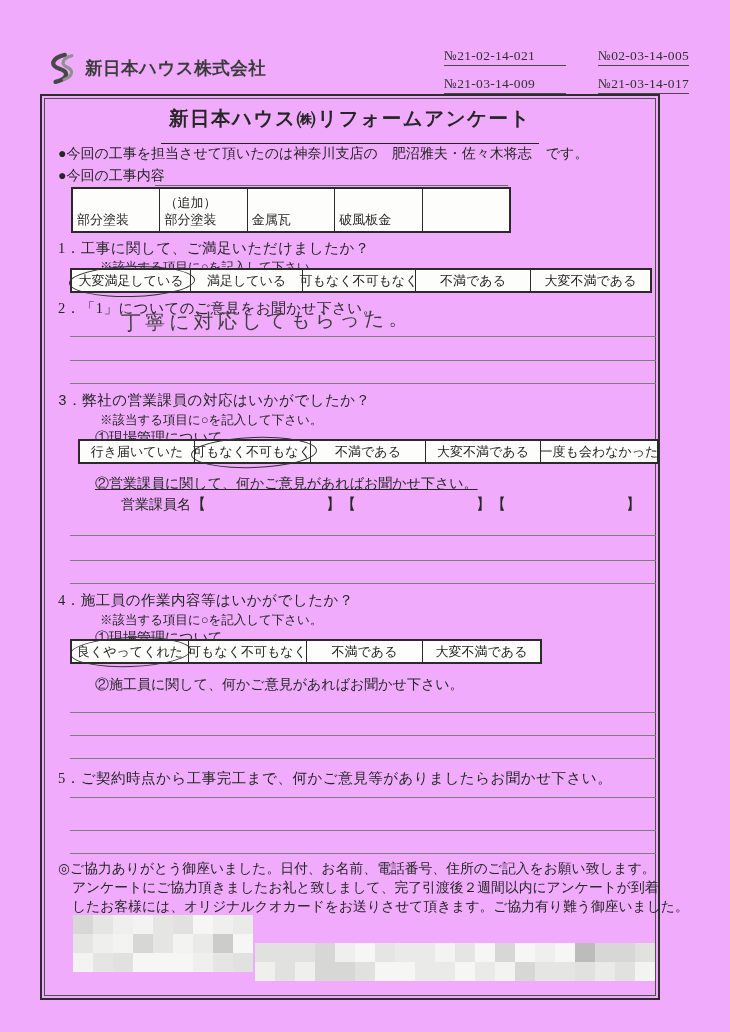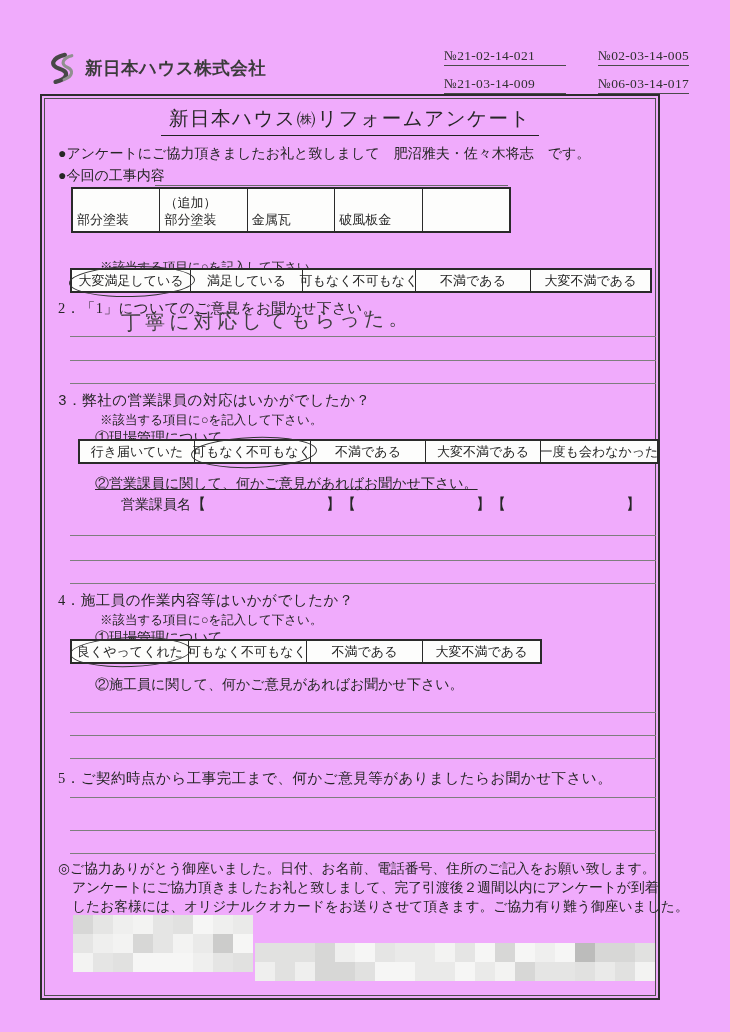--- a/index.html
+++ b/index.html
@@ -25,22 +25,22 @@
   .form-box {
     position:absolute; left:40px; top:94px; width:620px; height:906px;
     border:2px solid #2d2d2d; padding:2px;
   }
   .form-inner { position:relative; width:100%; height:100%; border:1px solid #4e4e4e; }
   .t { position:absolute; white-space:nowrap; font-size:14px; color:#262626; }
   .note { font-size:12.5px; }
   .h { font-size:14.5px; letter-spacing:.5px; }
   .form-title-wrap { position:absolute; top:6px; left:0; width:100%; text-align:center; }
   .form-title {
-    display:inline-block; font-size:19.5px; font-weight:normal; letter-spacing:1.5px;
-    border-bottom:1.5px solid #222; padding:0 8px 3px;
+    display:inline-block; font-size:19.5px; font-weight:bold; letter-spacing:1.5px;
+    border-bottom:1.5px solid #222; padding:0 8px 11px;
   }
   
   .work-label-line { position:absolute; top:86px; left:110px; width:353px; border-top:1px solid #6a6a6a; }
   .work-table {
     position:absolute; top:88px; left:26px; width:440px; height:46px;
     display:flex; border:2px solid #2a2a2a; background:#fdfdfc;
   }
   .wcell {
     flex:1; border-right:1px solid #2a2a2a; display:flex; flex-direction:column;
     justify-content:flex-end; padding:1px 4px 2px; font-size:13px; line-height:1.3;
@@ -80,31 +80,31 @@
       <path d="M27 3 C10 7, 7 17, 20 21 C33 25, 31 34, 15 38" stroke="#474747" stroke-width="5.5" fill="none" stroke-linecap="round"></path>
       <path d="M36 4 C24 7, 21 15, 30 19 C39 23, 37 31, 26 35" stroke="#909090" stroke-width="4" fill="none" stroke-linecap="round"></path>
     </svg>
     <span class="logo-text">新日本ハウス株式会社</span>
   </div>
 
   <div class="doc-numbers">
     <span>№21-02-14-021</span>
     <span>№02-03-14-005</span>
     <span>№21-03-14-009</span>
-    <span>№06-03-14-017</span>
+    <span>№21-03-14-017</span>
   </div>
 
   <div class="form-box">
   <div class="form-inner">
 
     <div class="form-title-wrap">
       <span class="form-title">新日本ハウス㈱リフォームアンケート</span>
     </div>
 
-    <div class="t" style="top:46px; left:13px;">●アンケートにご協力頂きましたお礼と致しまして　肥沼雅夫・佐々木将志　です。</div>
+    <div class="t" style="top:46px; left:13px;">●今回の工事を担当させて頂いたのは神奈川支店の　肥沼雅夫・佐々木将志　です。</div>
 
     <div class="t" style="top:68px; left:13px;">●今回の工事内容</div>
     <div class="work-label-line"></div>
 
     <div class="work-table">
       <div class="wcell">
         <span></span>
         <span>部分塗装</span>
       </div>
       <div class="wcell">
@@ -118,20 +118,21 @@
       <div class="wcell">
         <span></span>
         <span>破風板金</span>
       </div>
       <div class="wcell">
         <span></span>
         <span></span>
       </div>
     </div>
 
+    <div class="t h" style="top:140px; left:13px;">1．工事に関して、ご満足いただけましたか？</div>
     <div class="t note" style="top:160px; left:55px;">※該当する項目に○を記入して下さい。</div>
     <div class="otable" style="top:169px; left:25px;">
       <div class="ocell" style="width:119px;">
         <span>大変満足している</span>
         <div class="circle" style="left:-3px; top:-4px; width:126px; height:31px; transform:rotate(-1.5deg);"></div>
       </div>
       <div class="ocell" style="width:112px;">
             <span>満足している</span>
           </div>
       <div class="ocell" style="width:113px;">

